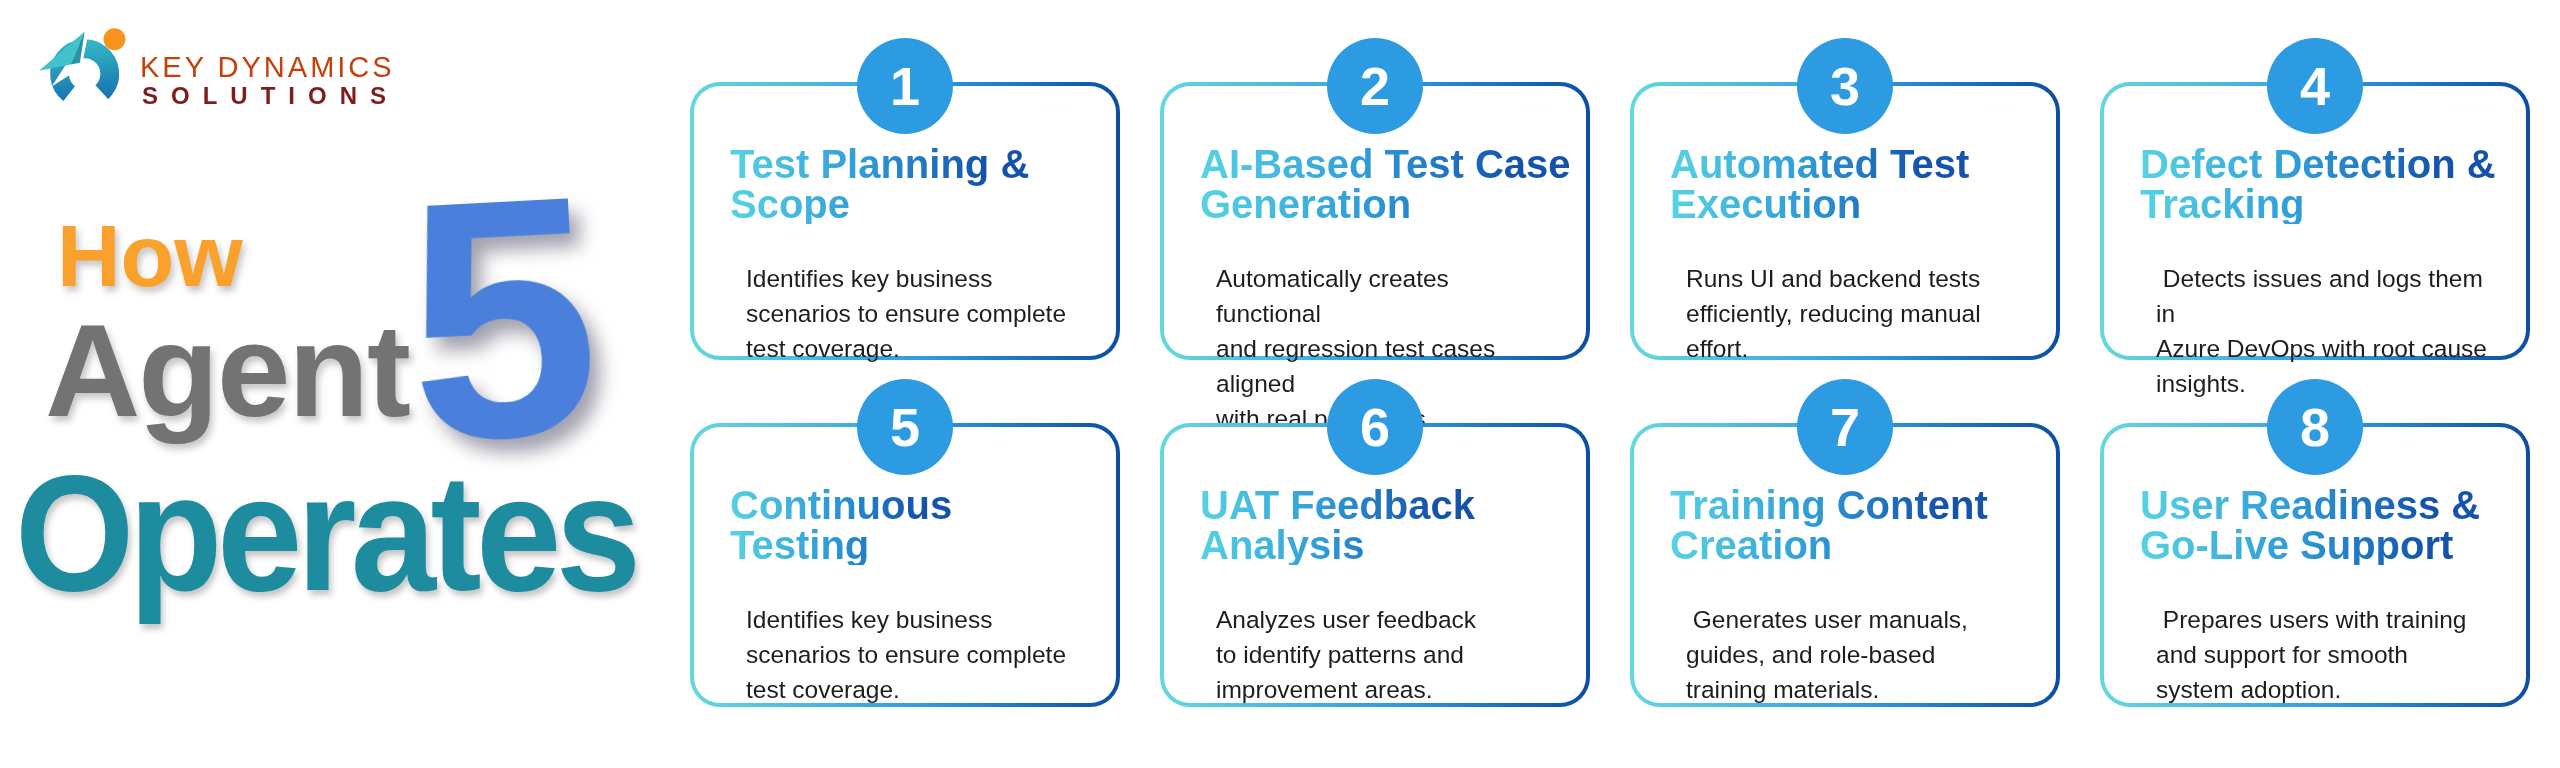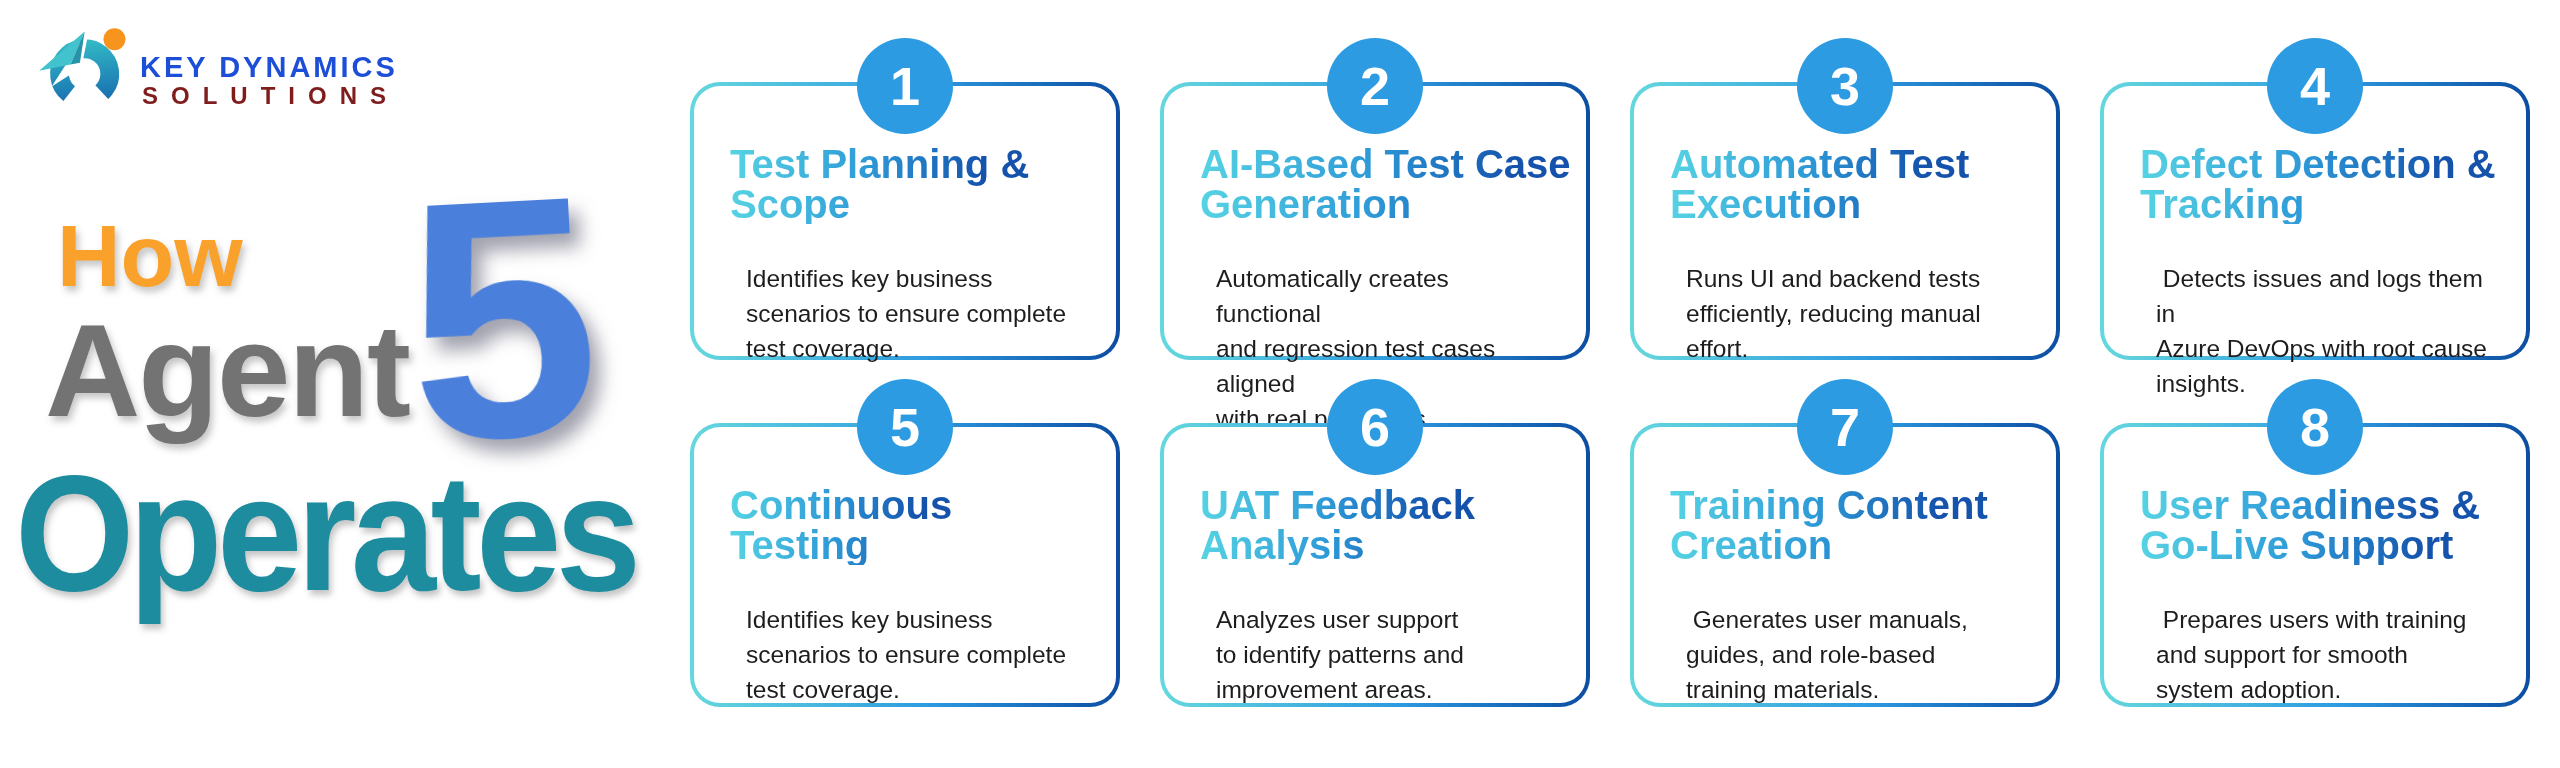--- a/index.html
+++ b/index.html
@@ -7,22 +7,22 @@
     width:2560px;height:768px;background:#ffffff;overflow:hidden;position:relative;
     font-family:"Liberation Sans", sans-serif;
   }
   .stage{position:absolute;inset:0;}
 
   
   .logo{position:absolute;left:36px;top:18px;width:360px;height:95px;}
   .logo-mark{position:absolute;left:0;top:2px;width:102px;height:92px;}
   .logo-text{position:absolute;left:104px;top:0;}
   .logo-line1{
-    position:absolute;left:0;top:35px;font-size:29px;font-weight:bold;
-    color:#1d4ed8;letter-spacing:3px;white-space:nowrap;line-height:1;
+    position:absolute;left:0;top:35px;font-size:29px;font-weight:normal;
+    color:#c2410c;letter-spacing:3px;white-space:nowrap;line-height:1;
   }
   .logo-line2{
     position:absolute;left:2px;top:66px;font-size:24px;font-weight:bold;
     color:#7f1d1d;letter-spacing:13px;white-space:nowrap;line-height:1;
   }
 
   
   .title-word{position:absolute;font-weight:bold;line-height:1;white-space:nowrap;
     text-shadow:3px 5px 7px rgba(90,90,90,.35);}
   .word-how{left:57px;top:212px;font-size:88px;color:#F9A12B;}
@@ -143,21 +143,21 @@
 Testing</h3>
       <p>Identifies key business
 scenarios to ensure complete
 test coverage.</p>
     </article>
 
     <article class="card">
       <div class="badge">6</div>
       <h3>UAT Feedback
 Analysis</h3>
-      <p>Analyzes user support
+      <p>Analyzes user feedback
 to identify patterns and
 improvement areas.</p>
     </article>
 
     <article class="card">
       <div class="badge">7</div>
       <h3>Training Content
 Creation</h3>
       <p> Generates user manuals,
 guides, and role-based

